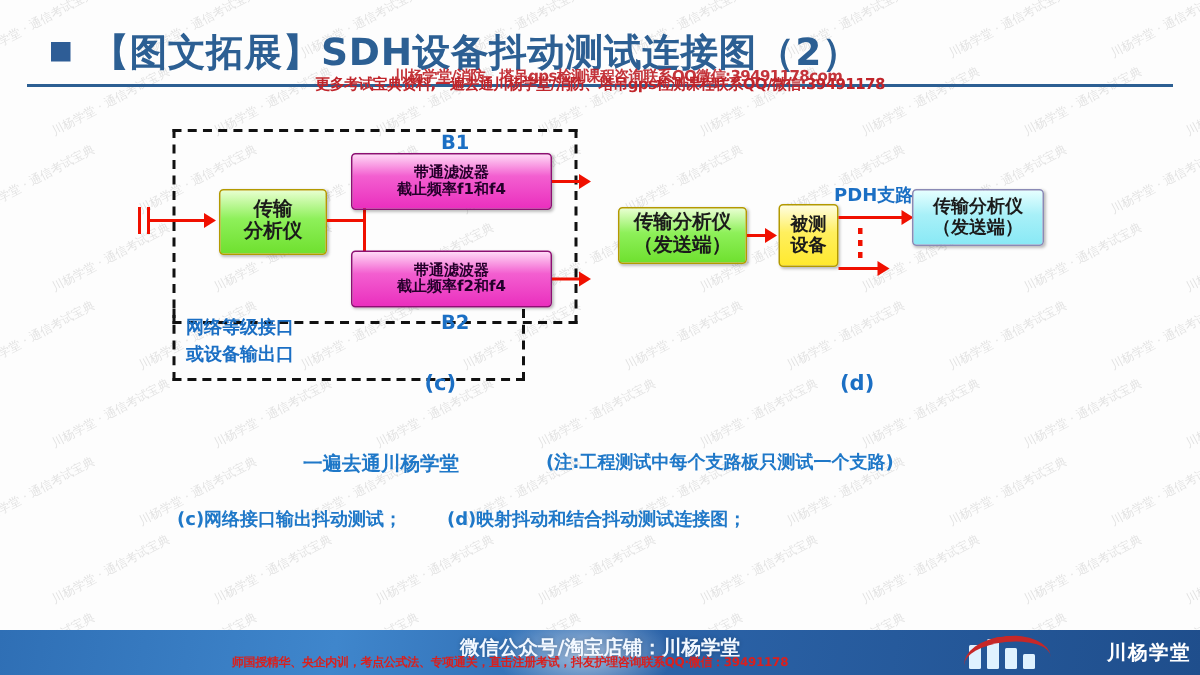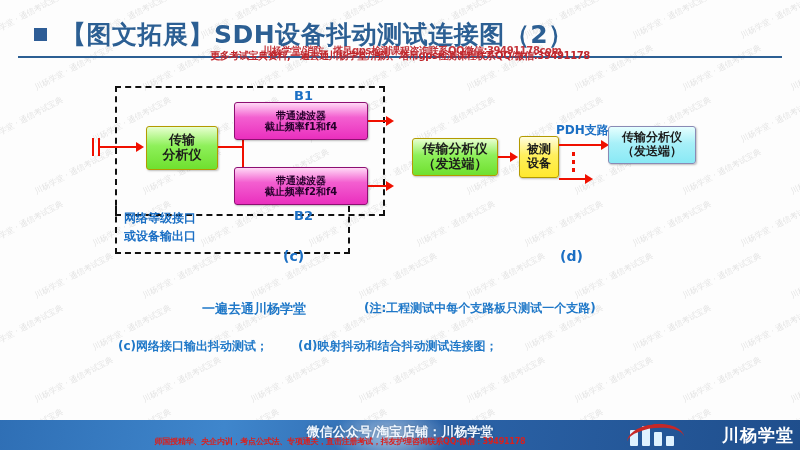--- a/index.html
+++ b/index.html
@@ -135,21 +135,21 @@
   .logo{
     position:absolute;right:6px;top:0;height:30px;display:flex;align-items:center;gap:4px;
   }
   .logo-mark{position:relative;width:54px;height:26px;}
   .logo-mark b{position:absolute;bottom:2px;width:8px;background:#dff2ff;display:block;border-radius:1px;}
   .logo-swoosh{
     position:absolute;left:-2px;top:2px;width:58px;height:16px;
     border-top:4px solid #c62828;border-radius:60% 60% 0 0/100% 100% 0 0;
     transform:rotate(-6deg);
   }
-  .logo-txt{font-size:17px;font-weight:bold;color:#ffffff;letter-spacing:1px;white-space:nowrap;margin-left:36px;}
+  .logo-txt{font-size:13px;font-weight:bold;color:#ffffff;letter-spacing:1px;white-space:nowrap;margin-left:36px;}
 </style>
 </head>
 <body>
 
 <div class="slide">
 
   <div class="wm" id="wmLayer">
       <span style="left: -20px; top: 10px;">川杨学堂 · 通信考试宝典</span>
       <span style="left: 88px; top: 10px;">川杨学堂 · 通信考试宝典</span>
       <span style="left: 196px; top: 10px;">川杨学堂 · 通信考试宝典</span>

